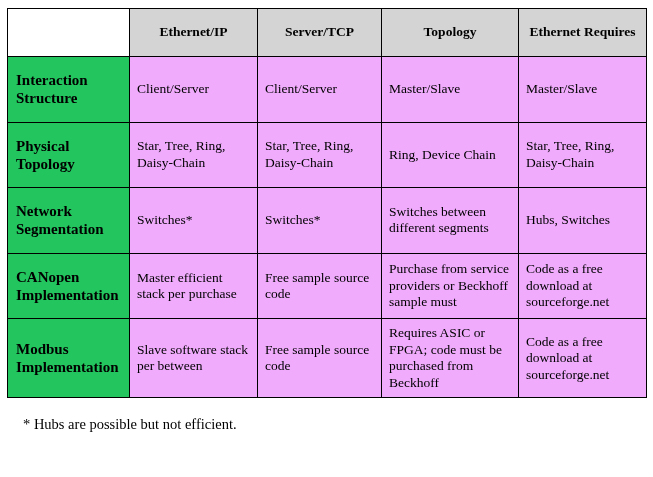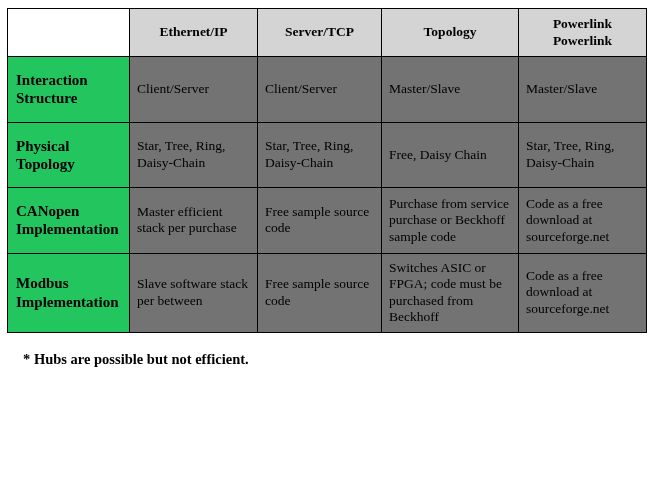--- a/index.html
+++ b/index.html
@@ -48,33 +48,33 @@
     border-left: 1px solid #000000;
   }
   tbody th.rowhead {
     background: #22c55e;
     font-weight: bold;
     text-align: left;
     font-size: 15px;
     padding: 14px 8px;
   }
   tbody td {
-    background: #737373;
+    background: #f0abfc;
     text-align: left;
   }
   col.c0 { width: 122px; }
   col.c1 { width: 128px; }
   col.c2 { width: 124px; }
   col.c3 { width: 137px; }
   col.c4 { width: 128px; }
   .footnote {
     margin-top: 18px;
     padding-left: 16px;
     font-size: 14.5px;
-    font-weight: bold;
+    font-weight: normal;
     font-family: "Liberation Serif", serif;
   }
 </style>
 </head>
 <body>
 
 <div class="page">
 
   <table class="cmp">
     <colgroup>
@@ -83,50 +83,57 @@
       <col class="c2">
       <col class="c3">
       <col class="c4">
     </colgroup>
     <thead>
       <tr>
         <th class="corner"></th>
         <th>Ethernet/IP</th>
         <th>Server/TCP</th>
         <th>Topology</th>
-        <th>Powerlink Powerlink</th>
+        <th>Ethernet Requires</th>
       </tr>
     </thead>
     <tbody>
       <tr>
         <th class="rowhead">Interaction Structure</th>
         <td>Client/Server</td>
         <td>Client/Server</td>
         <td>Master/Slave</td>
         <td>Master/Slave</td>
       </tr>
       <tr>
         <th class="rowhead">Physical Topology</th>
         <td>Star, Tree, Ring, Daisy-Chain</td>
         <td>Star, Tree, Ring, Daisy-Chain</td>
-        <td>Free, Daisy Chain</td>
+        <td>Ring, Device Chain</td>
         <td>Star, Tree, Ring, Daisy-Chain</td>
+      </tr>
+      <tr>
+        <th class="rowhead">Network Segmentation</th>
+        <td>Switches*</td>
+        <td>Switches*</td>
+        <td>Switches between different segments</td>
+        <td>Hubs, Switches</td>
       </tr>
       <tr>
         <th class="rowhead">CANopen Implementation</th>
         <td>Master efficient stack per purchase</td>
         <td>Free sample source code</td>
-        <td>Purchase from service purchase or Beckhoff sample code</td>
+        <td>Purchase from service providers or Beckhoff sample must</td>
         <td>Code as a free download at sourceforge.net</td>
       </tr>
       <tr>
         <th class="rowhead">Modbus Implementation</th>
         <td>Slave software stack per between</td>
         <td>Free sample source code</td>
-        <td>Switches ASIC or FPGA; code must be purchased from Beckhoff</td>
+        <td>Requires ASIC or FPGA; code must be purchased from Beckhoff</td>
         <td>Code as a free download at sourceforge.net</td>
       </tr>
     </tbody>
   </table>
 
   <div class="footnote">* Hubs are possible but not efficient.</div>
 
 </div>
 
 </body></html>

